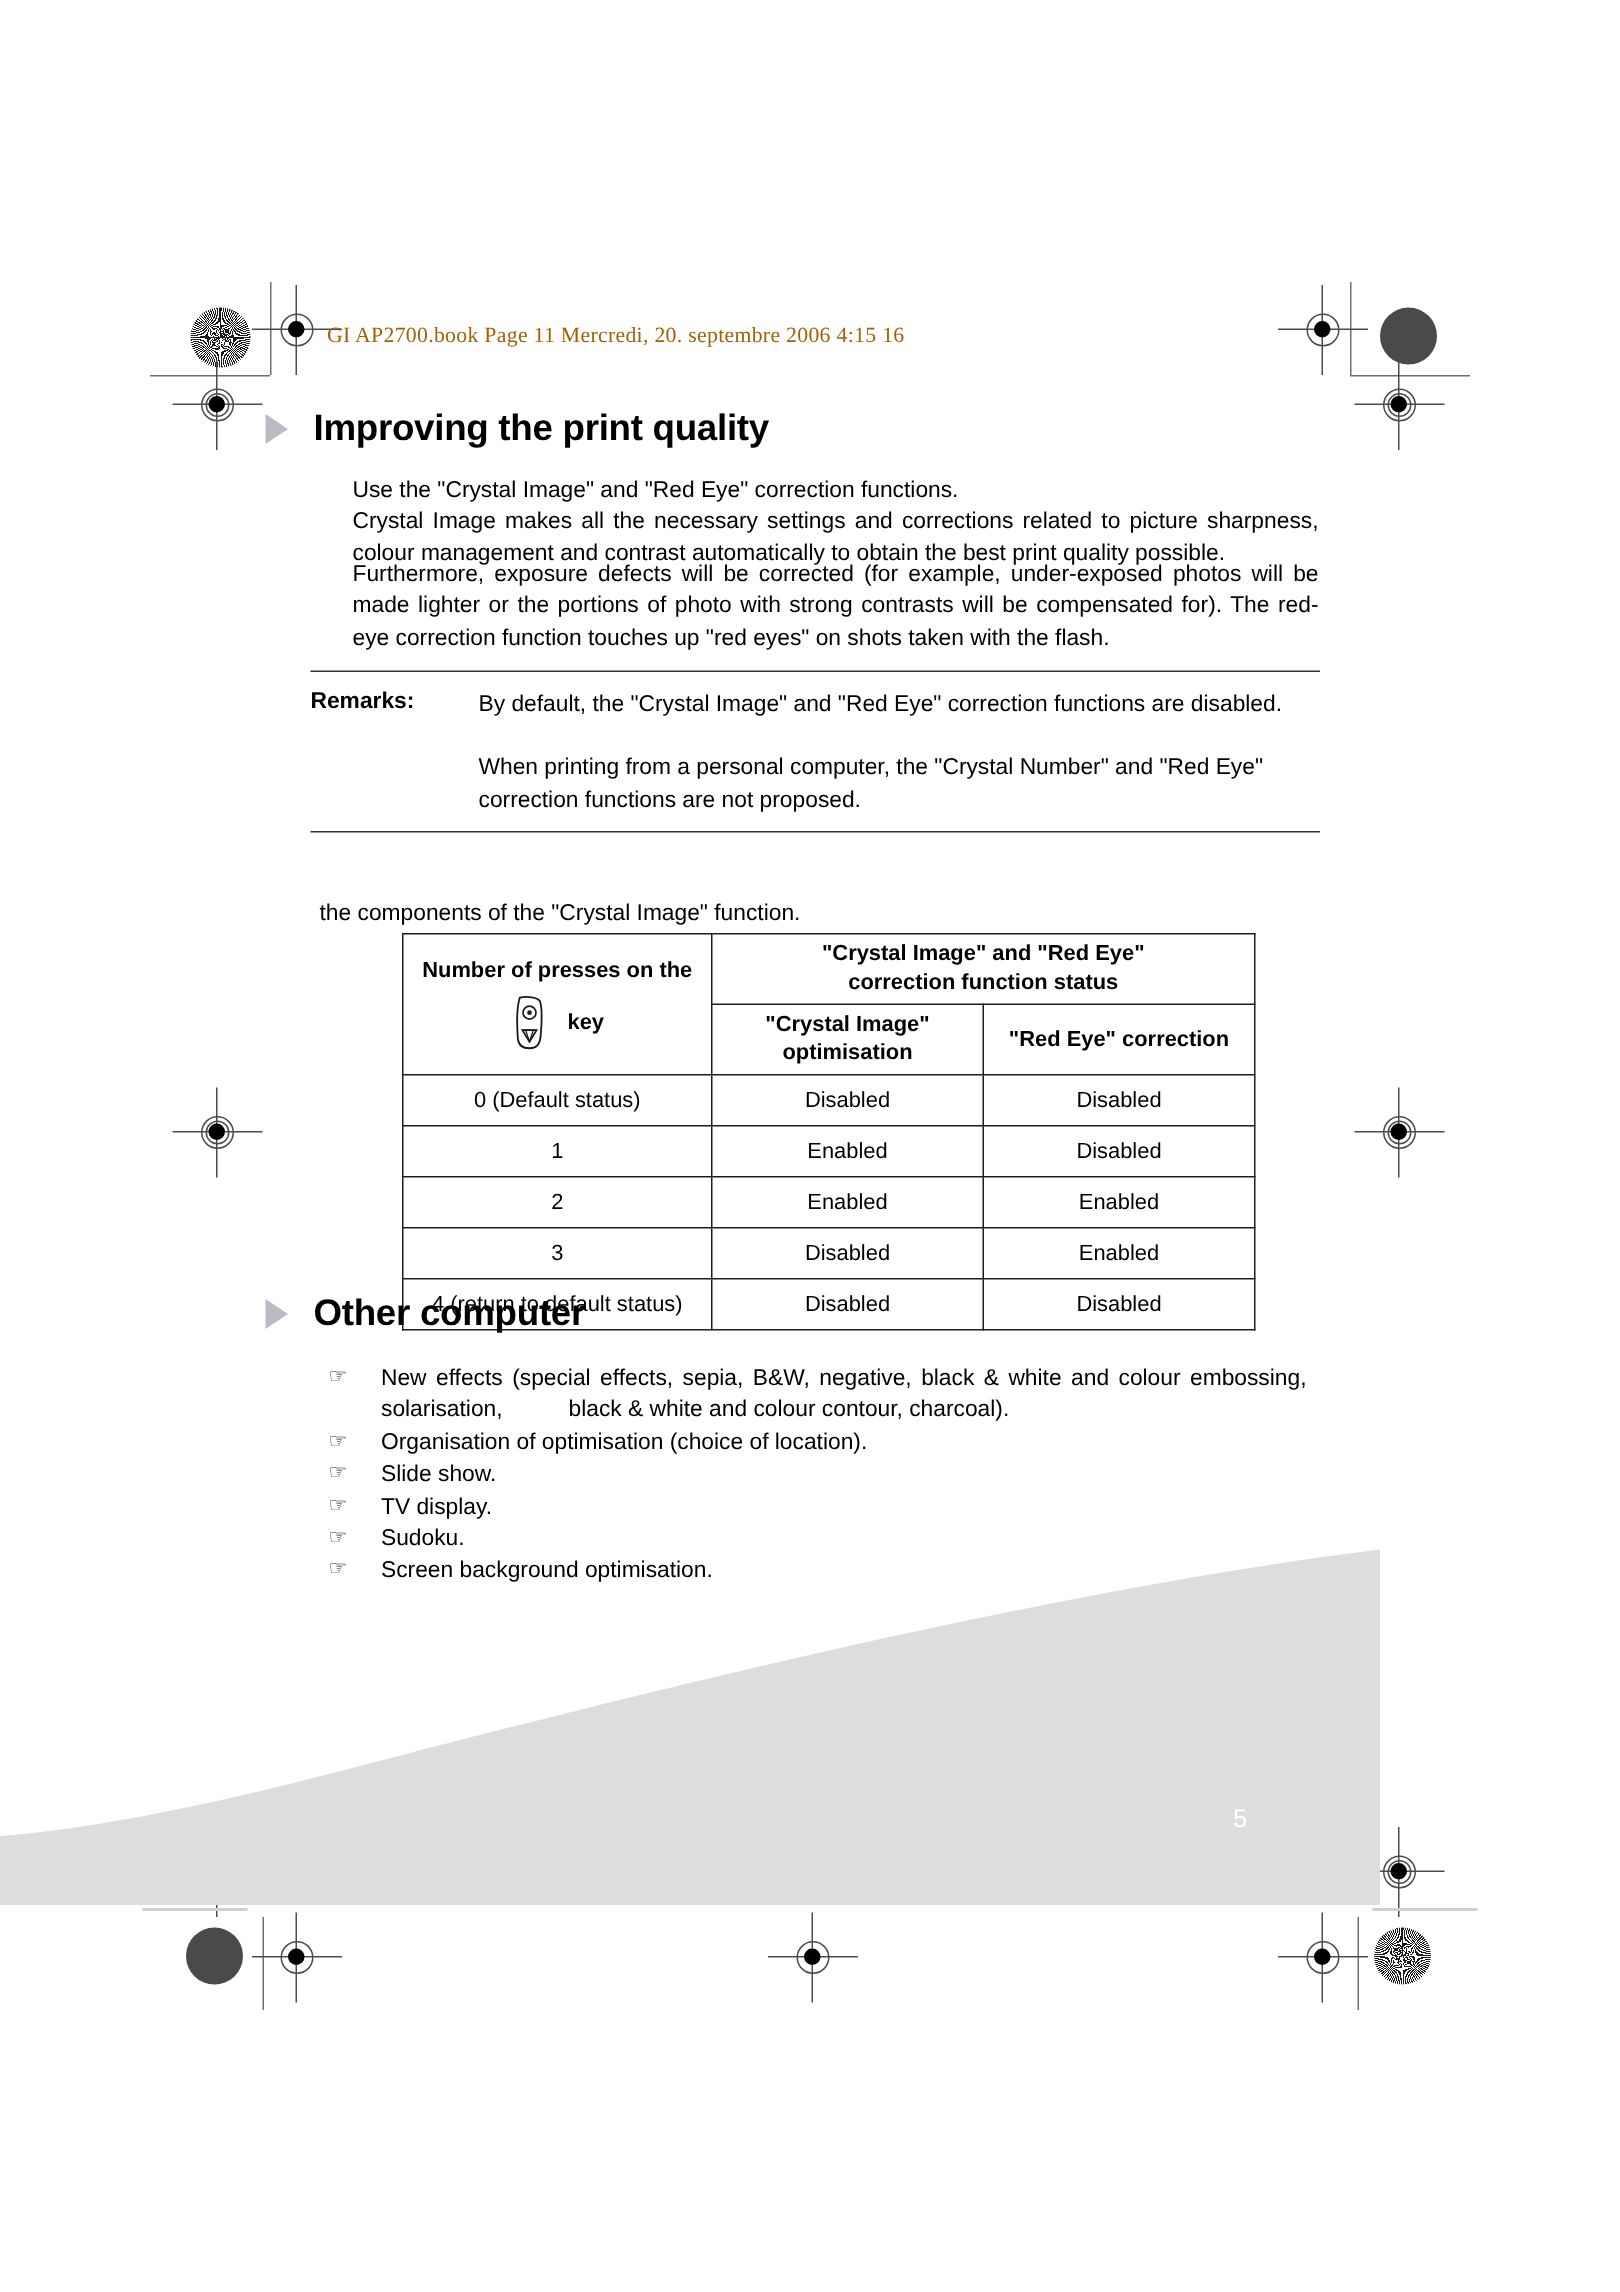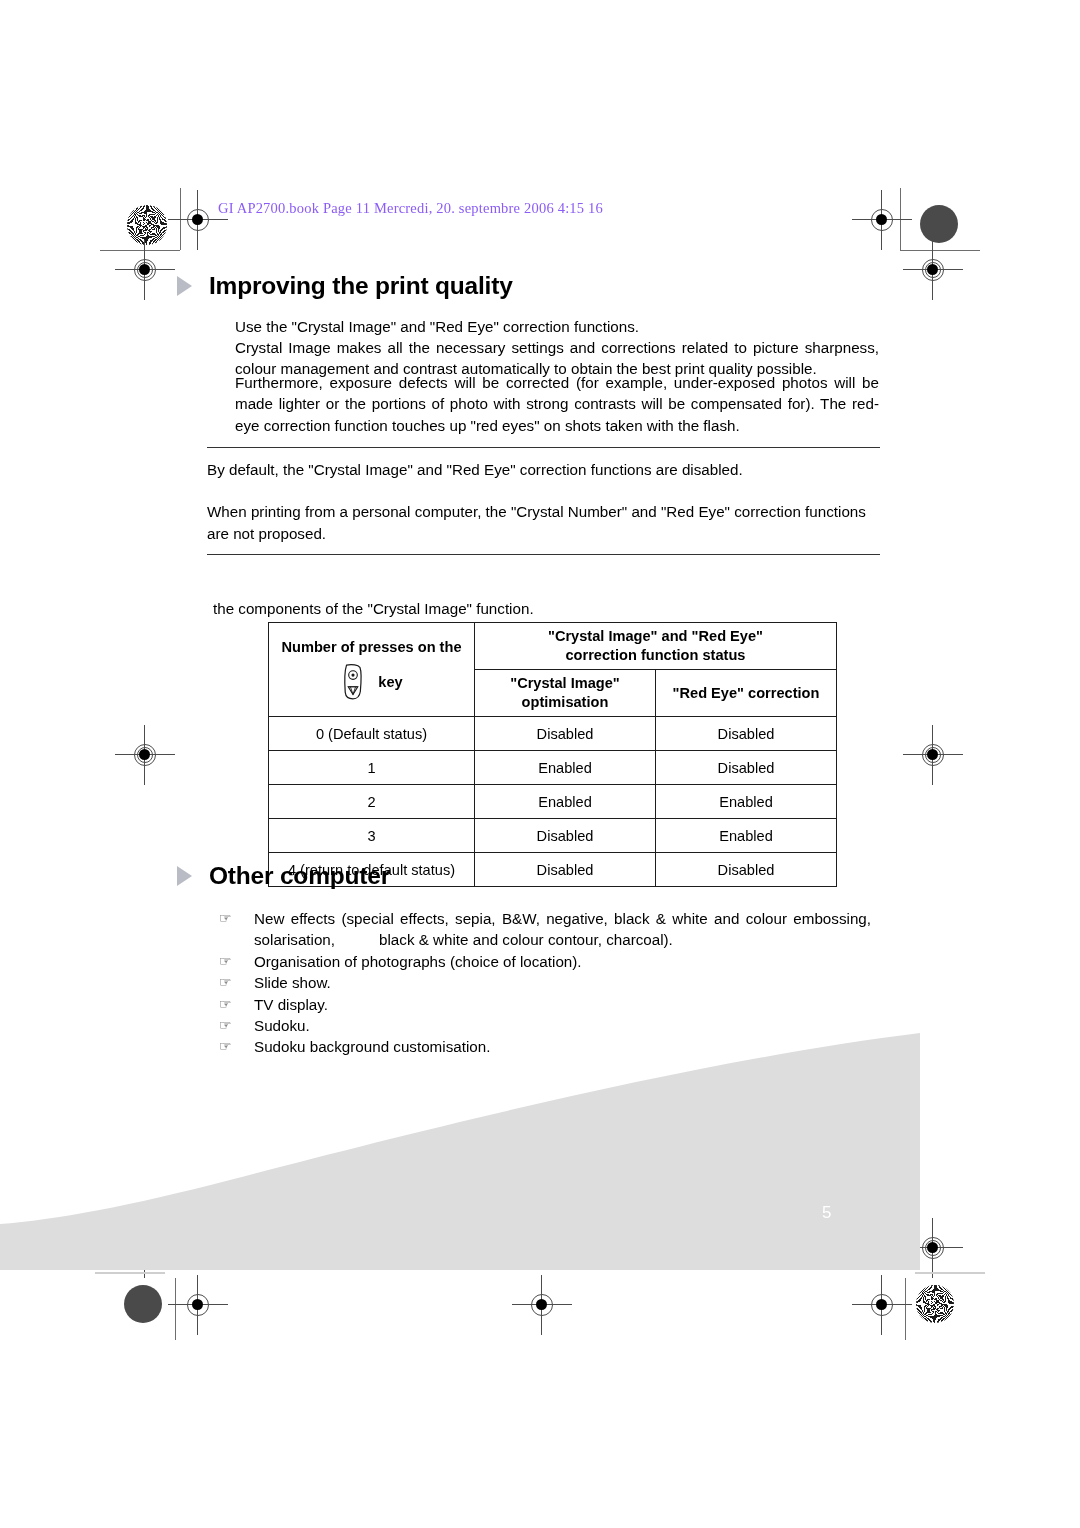--- a/index.html
+++ b/index.html
@@ -46,26 +46,26 @@
   }
   .rule-h { position: absolute; background: #6e6e6e; height: 1px; }
   .rule-v { position: absolute; background: #6e6e6e; width: 1px; }
   .rule-grey { position: absolute; background: #cfcfcf; height: 2px; }
 
   
   .page { position: absolute; inset: 0; }
 
   .header-line {
     position: absolute;
-    left: 218px; top: 200px;
+    left: 218px; top: 216px;
     font-family: "Liberation Serif", serif;
     font-size: 14.5px;
     letter-spacing: 0.2px;
     white-space: nowrap;
-    color: #8b5cf6;
+    color: #a16207;
   }
 
   .section-head {
     position: absolute;
     display: flex;
     align-items: center;
     gap: 17px;
   }
   .tri {
     width: 0; height: 0;
@@ -316,20 +316,21 @@
   </div>
 
   <div class="body-text" style="left:235px; top:316px; width:644px;">Use the "Crystal Image" and "Red Eye" correction functions.</div>
 
   <div class="body-text just" style="left:235px; top:372px; width:644px;">Furthermore, exposure defects will be corrected (for example, under-exposed photos will be made lighter or the portions of photo with strong contrasts will be compensated for). The red-eye correction function touches up "red eyes" on shots taken with the flash.</div>
 
   <div class="body-text just" style="left:235px; top:337px; width:644px;">Crystal Image makes all the necessary settings and corrections related to picture sharpness, colour management and contrast automatically to obtain the best print quality possible.</div>
 
   <div class="remarks">
     <div class="remarks-row">
+      <div class="remarks-label">Remarks:</div>
       <div class="remarks-body">
         <p>By default, the "Crystal Image" and "Red Eye" correction functions are disabled.</p>
         <p>When printing from a personal computer, the "Crystal Number" and "Red Eye" correction functions are not proposed.</p>
       </div>
     </div>
   </div>
 
 
   <div class="body-text" style="left:213px; top:598px; width:668px;">the components of the "Crystal Image" function.</div>
 
@@ -402,35 +403,35 @@
 
   <div class="bullets">
     <div class="bullet-item">
       <div class="bullet-mark">☞</div>
       <div class="bullet-text just">
         <span>New effects (special effects, sepia, B&amp;W, negative, black &amp; white and colour embossing, solarisation,</span><span class="gap-wide"></span><span>black &amp; white and colour contour, charcoal).</span>
       </div>
     </div>
     <div class="bullet-item">
       <div class="bullet-mark">☞</div>
-      <div class="bullet-text">Organisation of photographs (choice of location).</div>
+      <div class="bullet-text">Organisation of optimisation (choice of location).</div>
     </div>
     <div class="bullet-item">
       <div class="bullet-mark">☞</div>
       <div class="bullet-text">Slide show.</div>
     </div>
     <div class="bullet-item">
       <div class="bullet-mark">☞</div>
       <div class="bullet-text">TV display.</div>
     </div>
     <div class="bullet-item">
       <div class="bullet-mark">☞</div>
       <div class="bullet-text">Sudoku.</div>
     </div>
     <div class="bullet-item">
       <div class="bullet-mark">☞</div>
-      <div class="bullet-text">Sudoku background customisation.</div>
+      <div class="bullet-text">Screen background optimisation.</div>
     </div>
   </div>
 
 
   <div class="page-number">5</div>
 </div>
 
 </body></html>

